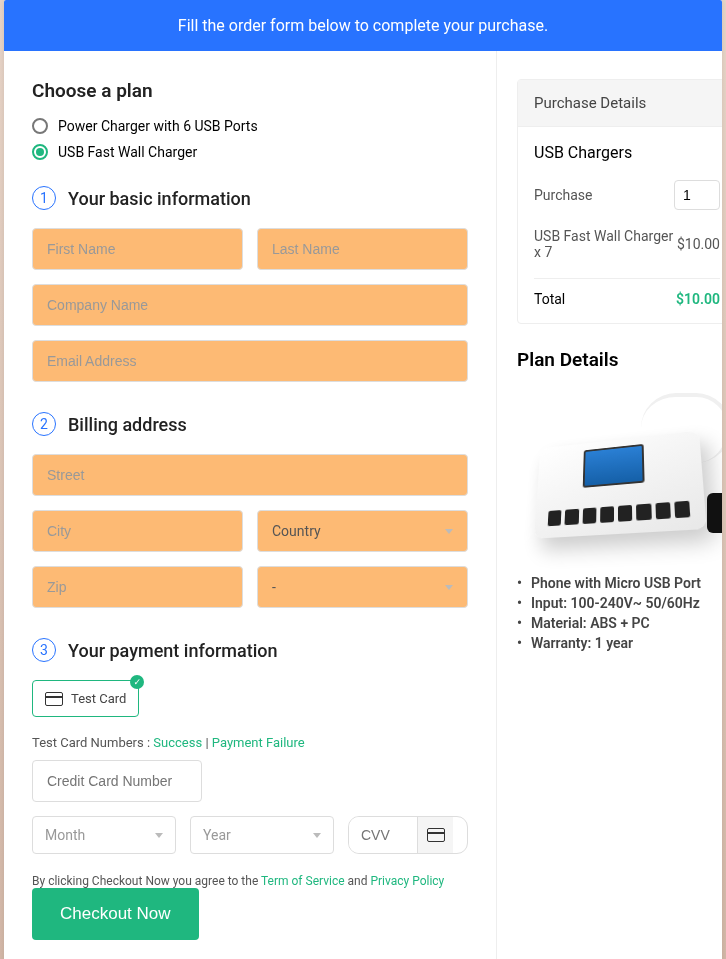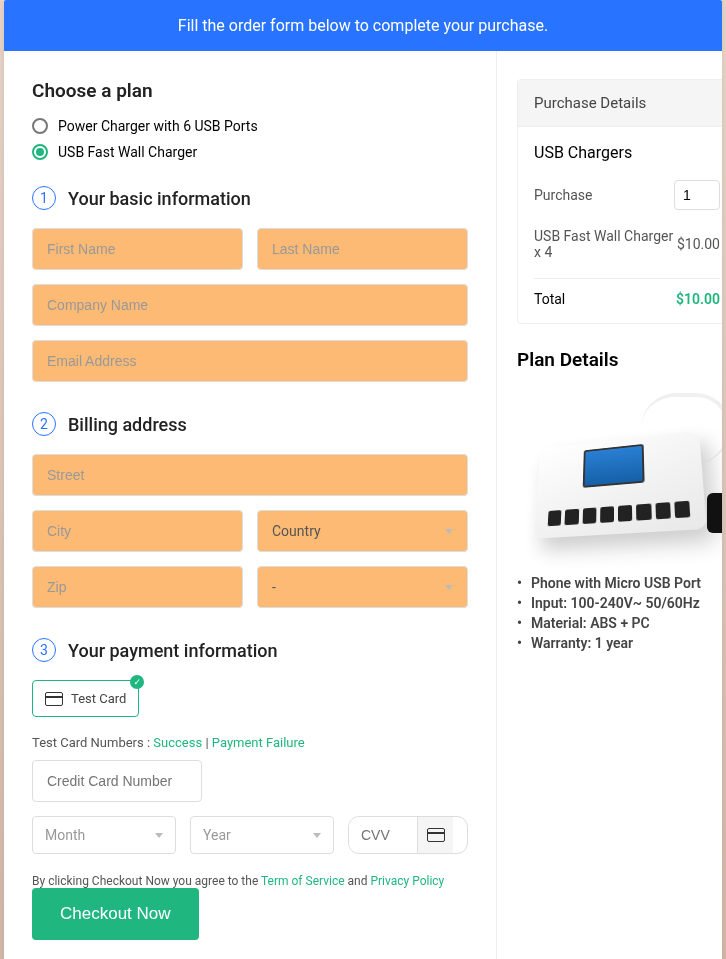--- a/index.html
+++ b/index.html
@@ -166,21 +166,21 @@
     <div class="side">
       <div class="details-box">
         <div class="details-head">Purchase Details</div>
         <div class="details-body">
           <h3>USB Chargers</h3>
           <div class="detail-row">
             <span>Purchase</span>
             <input class="qty-input" value="1" style="">
           </div>
           <div class="detail-row">
-            <span style="max-width:140px">USB Fast Wall Charger x 4</span>
+            <span style="max-width:140px">USB Fast Wall Charger x 7</span>
             <span>$10.00</span>
           </div>
           <div class="total-row">
             <span>Total</span>
             <span class="val">$10.00</span>
           </div>
         </div>
       </div>
 
       <div class="plan-title">Plan Details</div>

